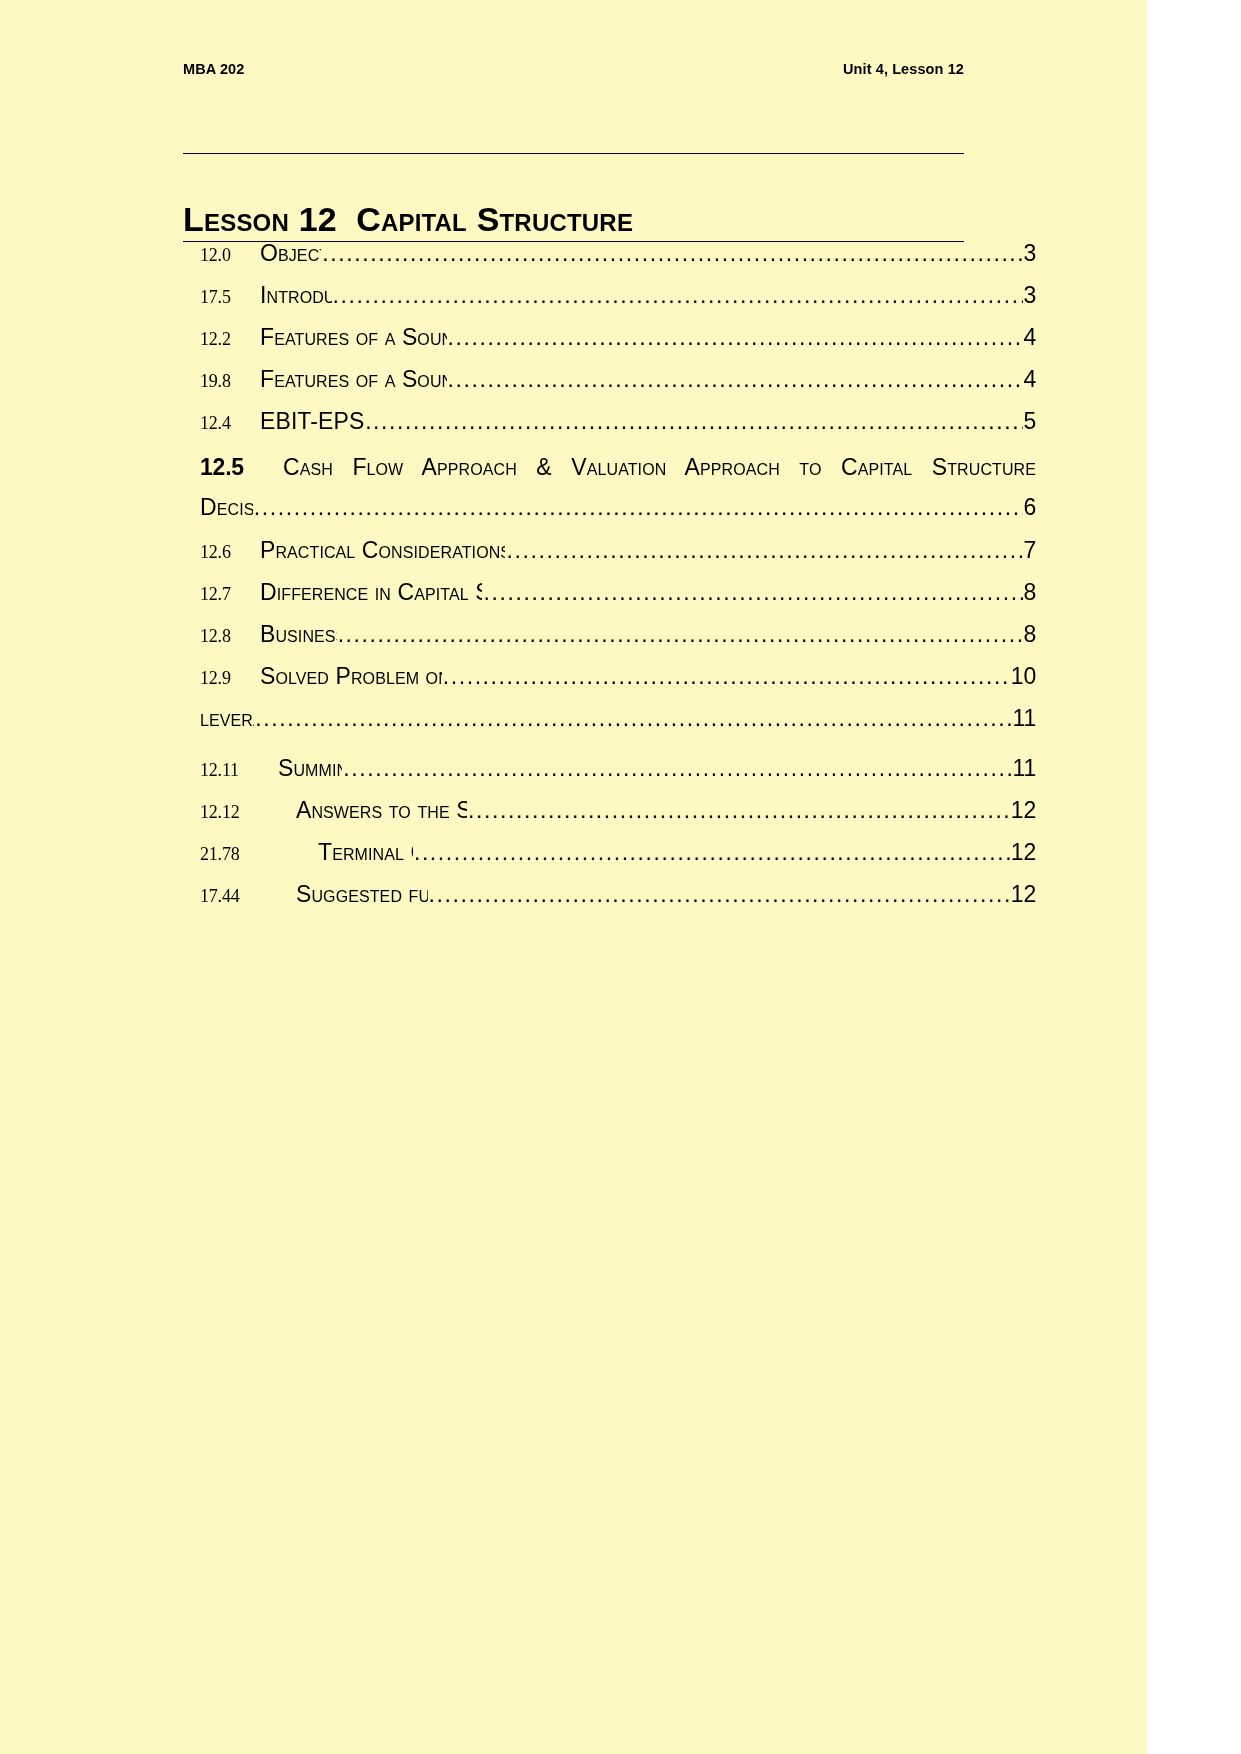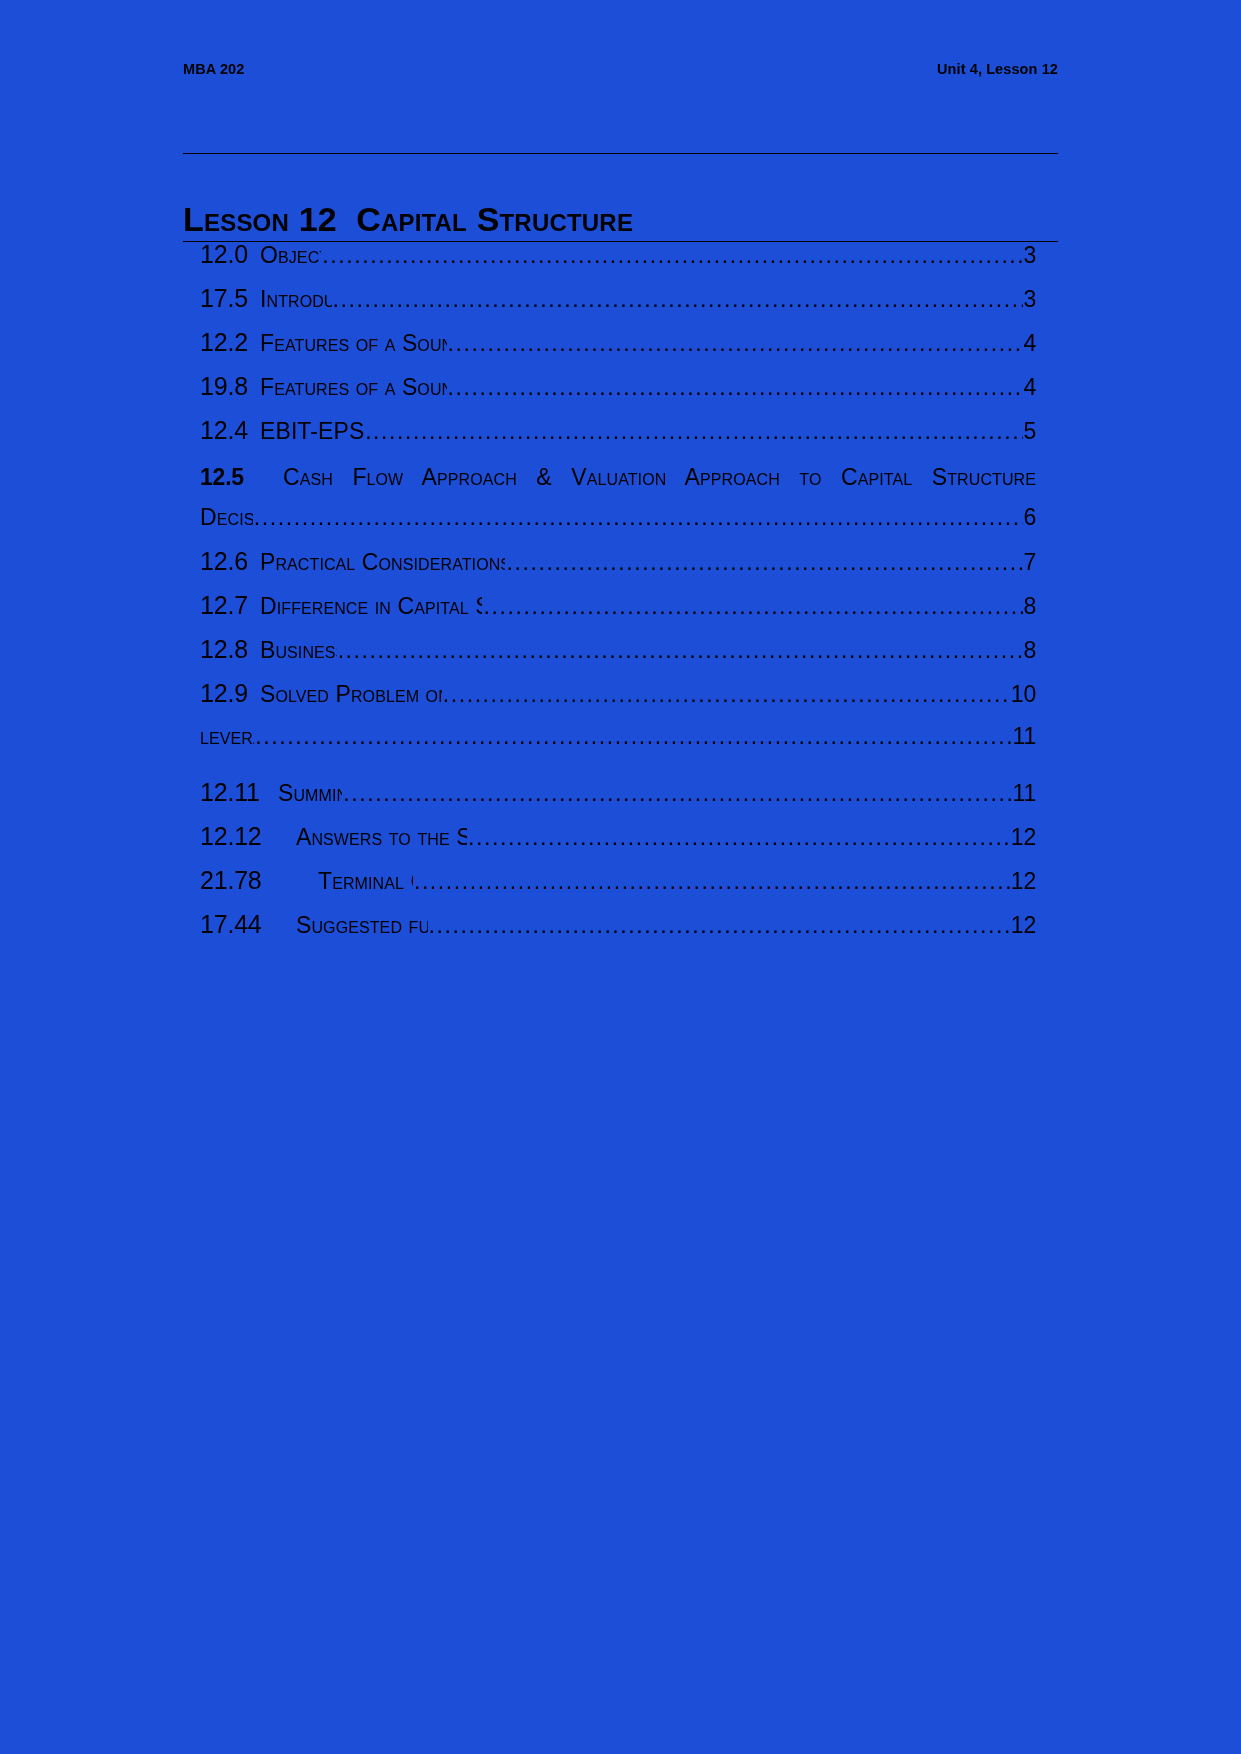--- a/index.html
+++ b/index.html
@@ -6,23 +6,23 @@
     margin: 0;
     padding: 0;
     background: #ffffff;
   }
   body {
     font-family: "Liberation Sans", sans-serif;
     color: #000000;
   }
   .page {
     position: relative;
-    width: 1241px;
+    width: 1147px;
     height: 1754px;
-    background: #1d4ed8;
+    background: #fef9c3;
     box-sizing: border-box;
     overflow: hidden;
   }
 
   
   .running-head {
     position: absolute;
     top: 61px;
     left: 183px;
     right: 183px;
@@ -74,22 +74,23 @@
   }
   
   .toc-line {
     display: flex;
     align-items: baseline;
     width: 100%;
     white-space: nowrap;
   }
   .toc-num {
     flex: 0 0 auto;
-    font-size: 25px;
+    font-size: 18px;
     letter-spacing: -0.2px;
+    font-family: Liberation Serif, serif;
   }
   .toc-num.w-narrow { min-width: 60px; }
   .toc-num.w-wide   { min-width: 78px; margin-top: 12px; }
   .toc-num.w-xwide  { min-width: 96px; }
 
   .toc-title {
     flex: 0 1 auto;
     font-variant: small-caps;
     font-size: 23px;
     letter-spacing: 0.1px;

